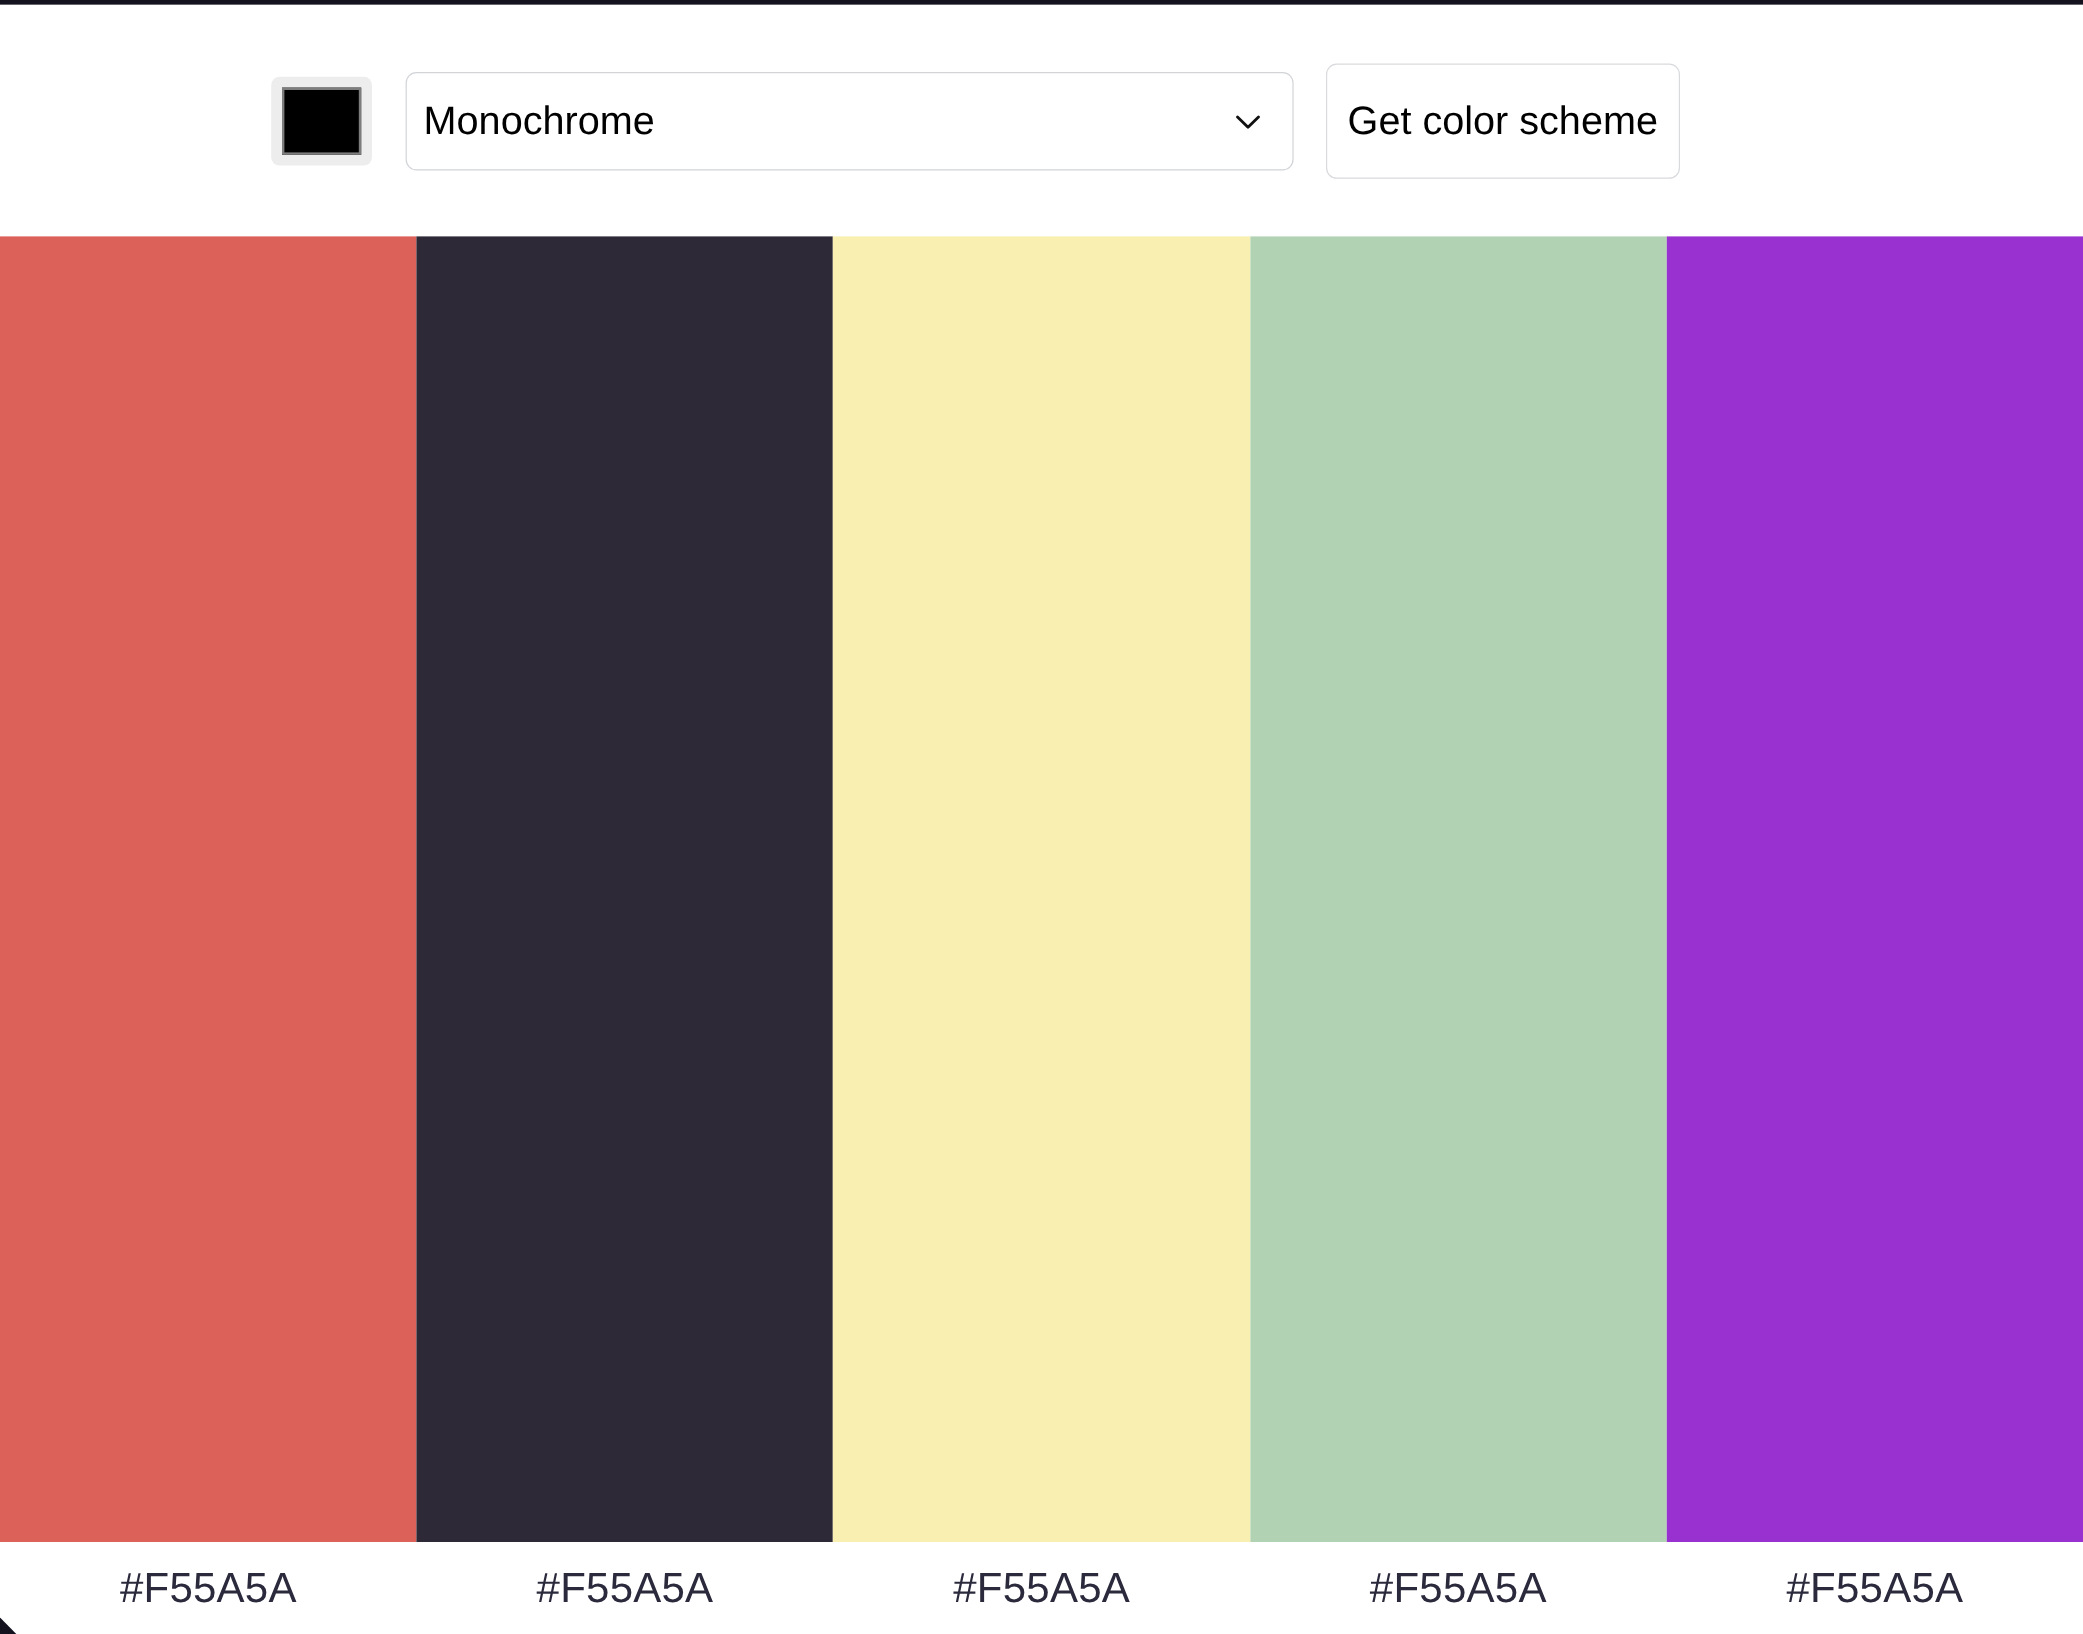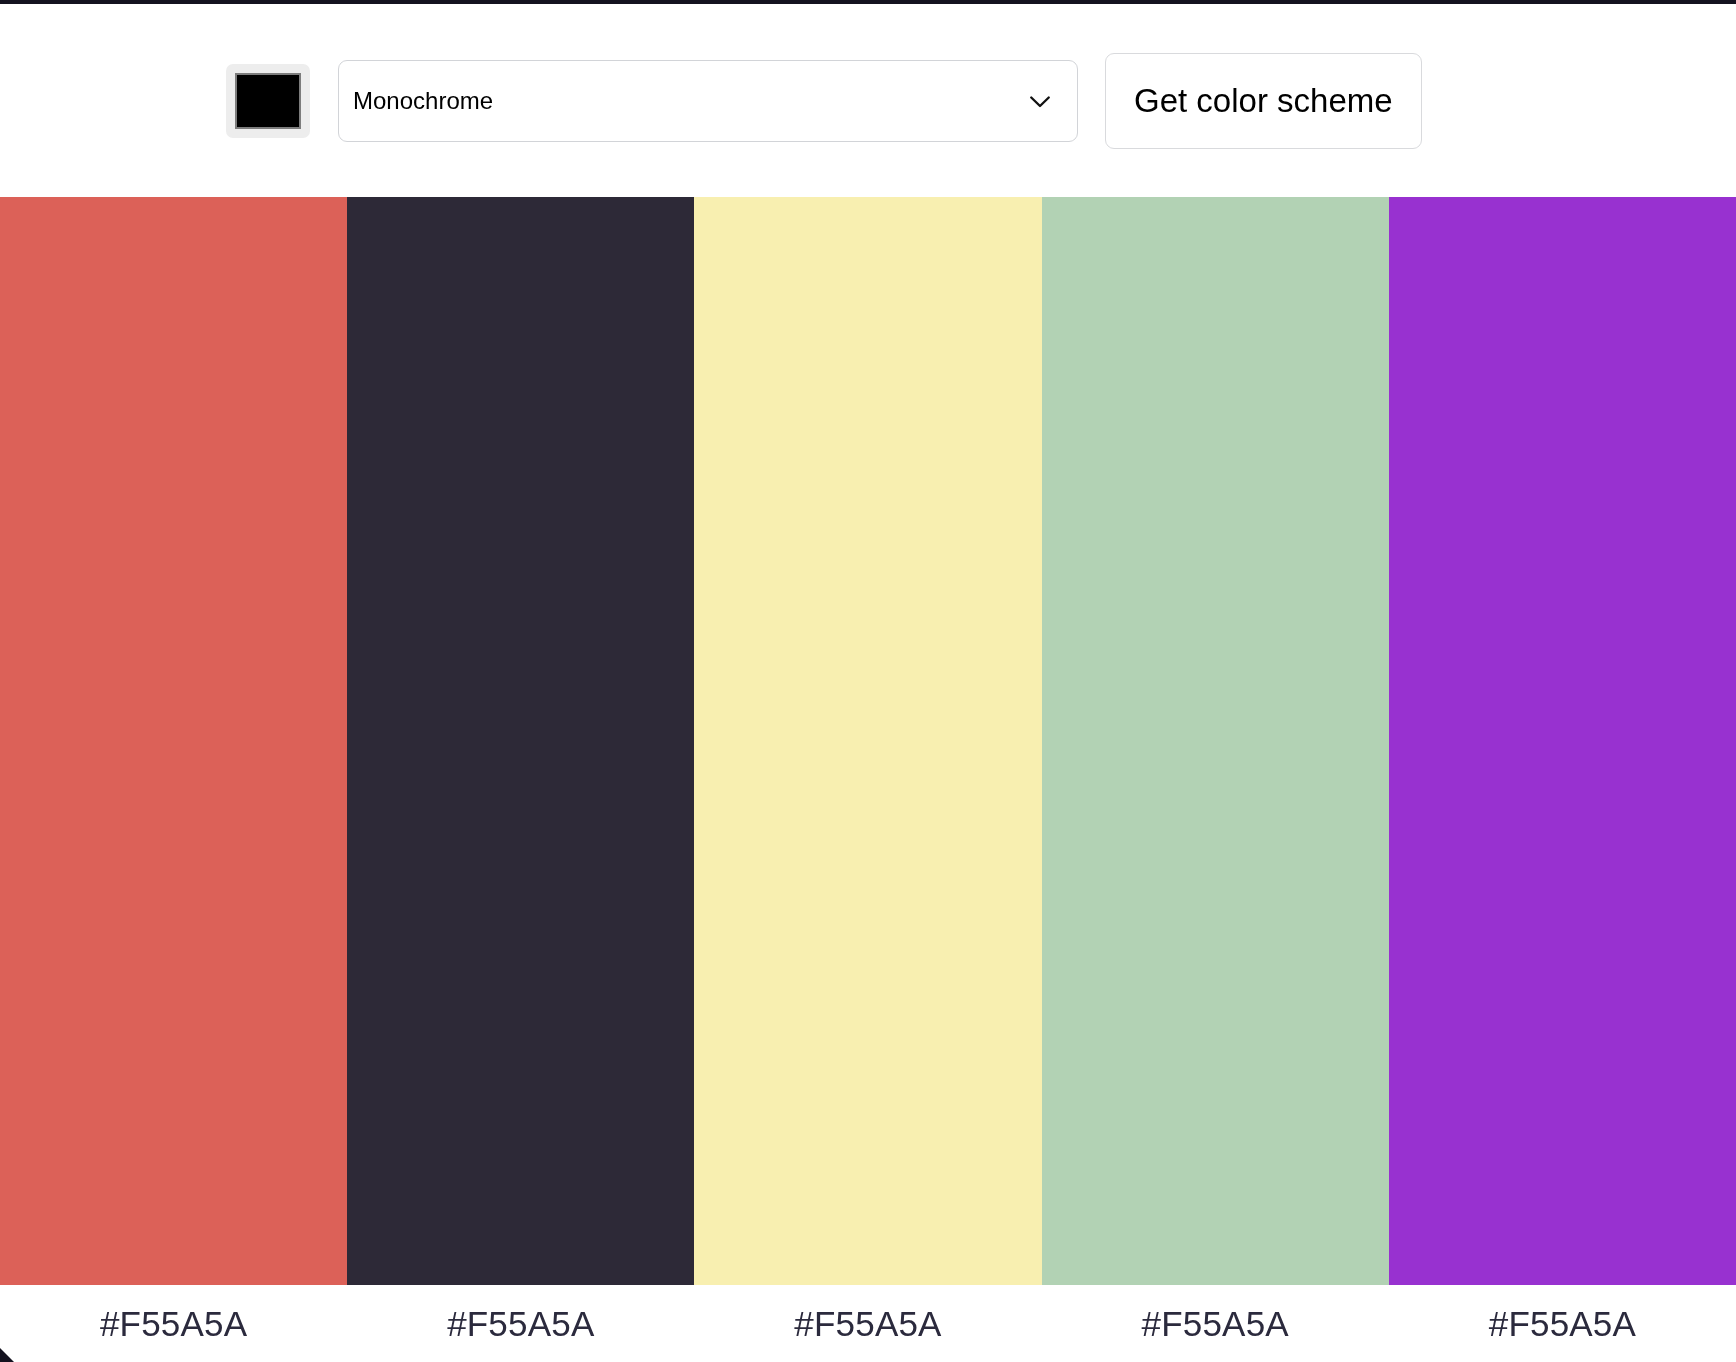--- a/index.html
+++ b/index.html
@@ -68,41 +68,41 @@
     background: #ffffff;
     border: 1.6px solid #d2d4d8;
     border-radius: 9px;
     display: flex;
     align-items: center;
     padding: 0 22px 0 14px;
     cursor: pointer;
     position: relative;
   }
   .scheme-select-label {
-    font-size: 24px;
+    font-size: 33px;
     color: #000000;
     line-height: 1;
     flex: 1 1 auto;
     white-space: nowrap;
     overflow: hidden;
   }
   .chevron-icon {
     flex: 0 0 auto;
     width: 30px;
     height: 30px;
     display: block;
   }
   .chevron-icon svg { display: block; width: 100%; height: 100%; }
 
   
   .get-scheme-btn {
     flex: 0 0 auto;
     margin-left: 27px;
     height: 96px;
-    padding: 0 28px;
+    padding: 0 17px;
     background: #ffffff;
     border: 1.6px solid #d9dadd;
     border-radius: 9px;
     font-family: "Liberation Sans", sans-serif;
     font-size: 33px;
     color: #000000;
     cursor: pointer;
     display: flex;
     align-items: center;
     justify-content: center;

